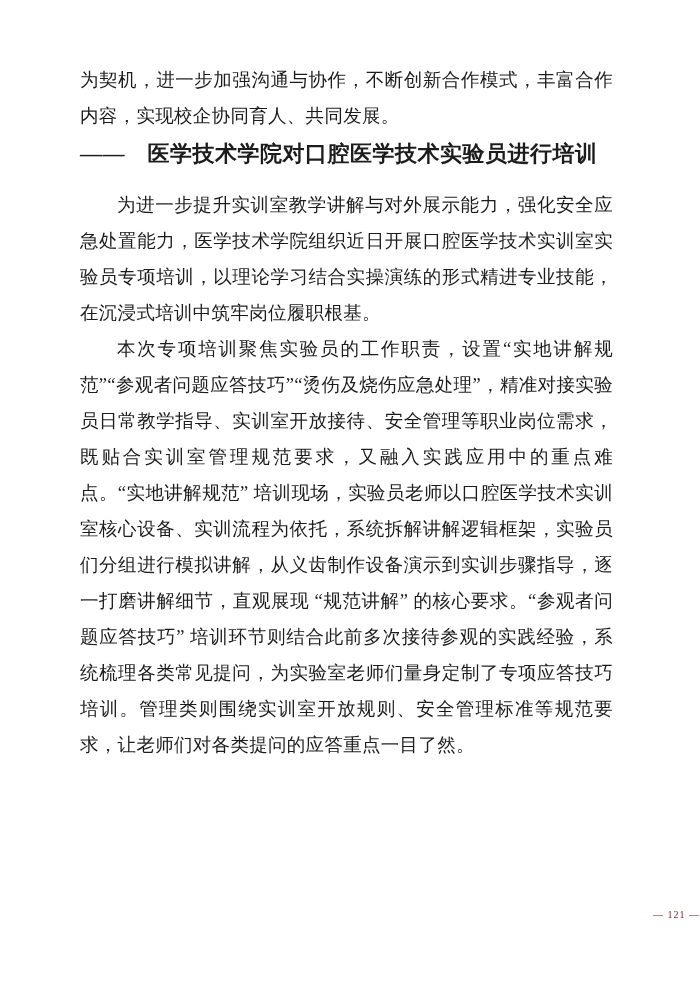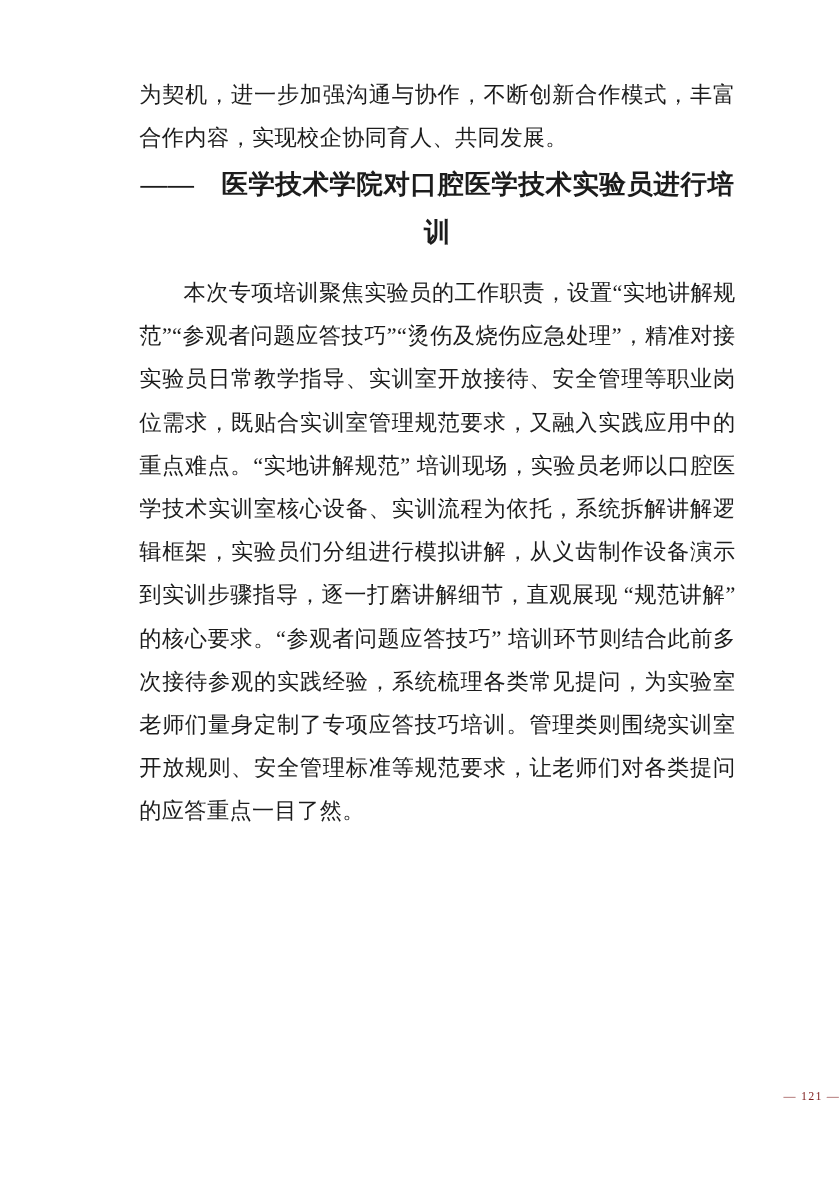--- a/index.html
+++ b/index.html
@@ -13,21 +13,21 @@
     font-family: "Liberation Serif", "DejaVu Serif", serif;
     color: #1c1c1c;
     overflow: hidden;
   }
   .page {
     position: relative;
     width: 700px;
     height: 989px;
     box-sizing: border-box;
     background: #ffffff;
-    padding: 62px 87px 0 116px;
+    padding: 62px 87px 0 80px;
   }
   .body-text {
     font-size: 18.5px;
     line-height: 36px;
     text-align: justify;
     text-justify: inter-ideograph;
     letter-spacing: 0.3px;
     margin: 0;
   }
   .indent {
@@ -36,21 +36,20 @@
   .article-title {
     margin: 71px 0 0 0;
     text-align: center;
     font-size: 22px;
     font-weight: bold;
     line-height: 40px;
     letter-spacing: 1px;
   }
   .article-subtitle {
     margin: 0 0 13px 0;
-    text-align: center;
     font-size: 22px;
     font-weight: bold;
     line-height: 40px;
     letter-spacing: 0.5px;
   }
   .page-footer {
     position: absolute;
     top: 906px;
     left: 0;
     width: 700px;
@@ -64,18 +63,19 @@
 </head>
 <body>
 
 <div class="page">
 
   <p class="body-text">为契机，进一步加强沟通与协作，不断创新合作模式，丰富合作内容，实现校企协同育人、共同发展。</p>
 
 
   <h2 class="article-subtitle">——　医学技术学院对口腔医学技术实验员进行培训</h2>
 
+  <p class="body-text indent">为进一步提升实训室教学讲解与对外展示能力，强化安全应急处置能力，医学技术学院组织近日开展口腔医学技术实训室实验员专项培训，以理论学习结合实操演练的形式精进专业技能，在沉浸式培训中筑牢岗位履职根基。</p>
 
   <p class="body-text indent">本次专项培训聚焦实验员的工作职责，设置“实地讲解规范”“参观者问题应答技巧”“烫伤及烧伤应急处理”，精准对接实验员日常教学指导、实训室开放接待、安全管理等职业岗位需求，既贴合实训室管理规范要求，又融入实践应用中的重点难点。“实地讲解规范” 培训现场，实验员老师以口腔医学技术实训室核心设备、实训流程为依托，系统拆解讲解逻辑框架，实验员们分组进行模拟讲解，从义齿制作设备演示到实训步骤指导，逐一打磨讲解细节，直观展现 “规范讲解” 的核心要求。“参观者问题应答技巧” 培训环节则结合此前多次接待参观的实践经验，系统梳理各类常见提问，为实验室老师们量身定制了专项应答技巧培训。管理类则围绕实训室开放规则、安全管理标准等规范要求，让老师们对各类提问的应答重点一目了然。</p>
 
   <div class="page-footer">— 121 —</div>
 
 </div>
 
 </body></html>

